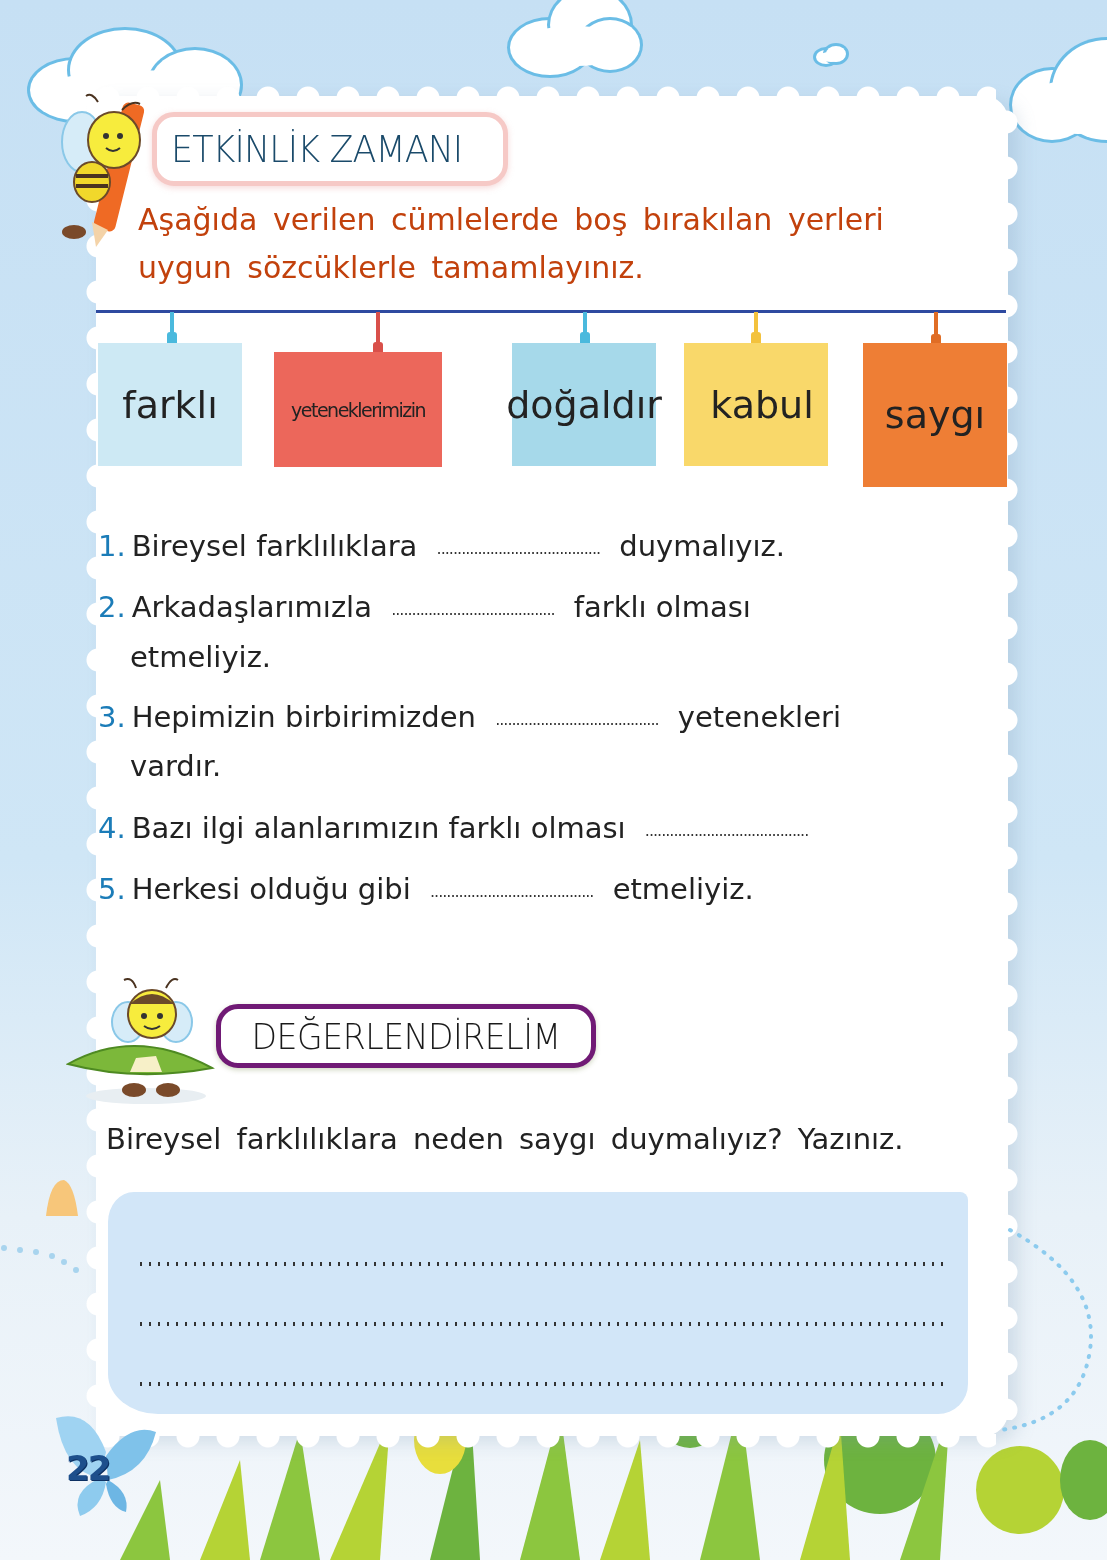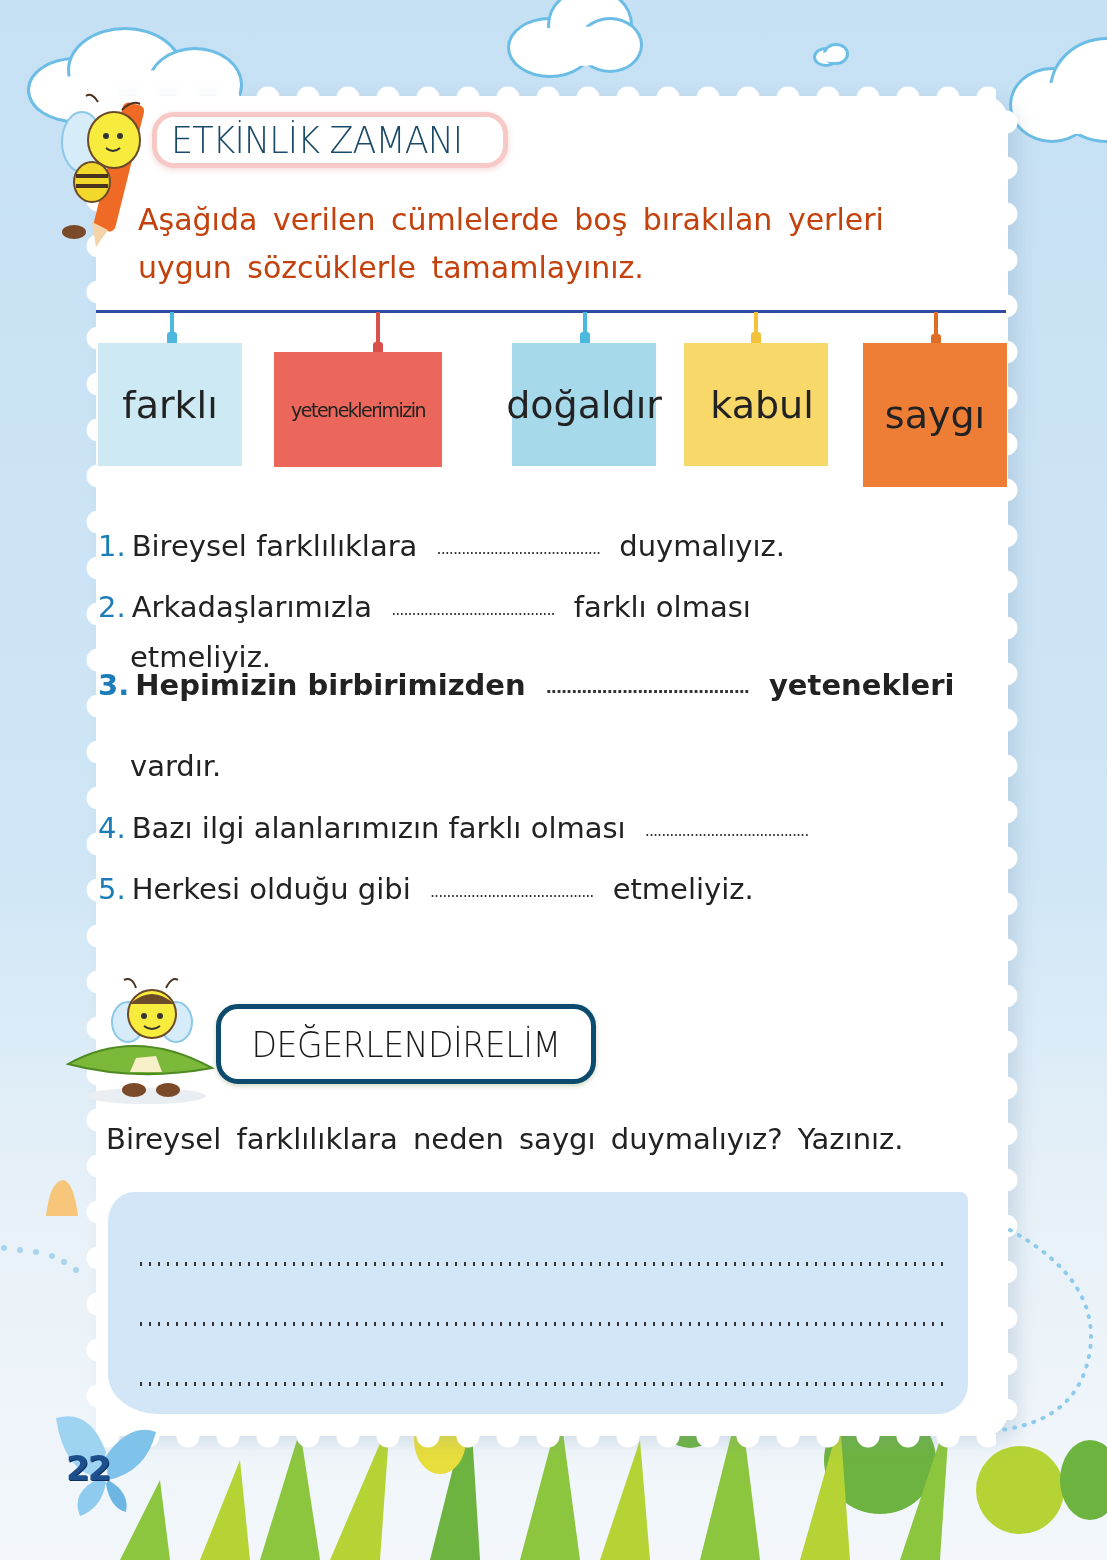--- a/index.html
+++ b/index.html
@@ -37,21 +37,21 @@
     background-size: 16px 46px; background-repeat: repeat-y;
   }
   .scallop-bottom {
     position: absolute; left: 96px; top: 1434px; width: 900px; height: 16px;
     background-image: radial-gradient(circle at 12px 2px, #fff 11px, transparent 12px);
     background-size: 40px 16px; background-repeat: repeat-x;
   }
 
   
   .pill-etkinlik {
-    position: absolute; left: 152px; top: 112px; width: 356px; height: 56px;
+    position: absolute; left: 152px; top: 112px; width: 356px; height: 74px;
     border: 5px solid #f6c9c6; border-radius: 22px; background: #fff;
     box-shadow: 0 2px 6px rgba(230,150,150,0.35);
     display: flex; align-items: center; padding-left: 14px;
   }
   .pill-etkinlik span {
     font-family: "DejaVu Sans", sans-serif; font-weight: 300;
     font-size: 38px; color: #1a4a6a; letter-spacing: -1px;
     transform: scaleX(0.92); transform-origin: left center; display: inline-block;
   }
 
@@ -75,22 +75,22 @@
 
   
   .q { position: absolute; left: 98px; font-size: 29px; line-height: 50px; color: #222; white-space: nowrap; }
   .q .num { color: #1b7cb8; margin-right: 6px; }
   .q .dots { letter-spacing: -1px; color: #333; font-size: 16px; vertical-align: 2px; }
   .q .word { margin-left: 10px; margin-right: 10px; }
   .q2 { position: absolute; left: 130px; font-size: 29px; line-height: 50px; color: #222; }
 
   
   .pill-deger {
-    position: absolute; left: 216px; top: 1004px; width: 380px; height: 80px;
-    border: 5px solid #0c4a6e; border-radius: 22px; background: #fff;
+    position: absolute; left: 216px; top: 1004px; width: 380px; height: 64px;
+    border: 5px solid #701a75; border-radius: 22px; background: #fff;
     display: flex; align-items: center; justify-content: center;
     box-shadow: 0 2px 5px rgba(100,120,50,0.3);
   }
   .pill-deger span { font-size: 36px; color: #1a1a1a; font-weight: 300; letter-spacing: -0.5px; transform: scaleX(0.92); display: inline-block; }
   .eval-question { position: absolute; left: 106px; top: 1122px; font-size: 29px; color: #222; word-spacing: 6px; white-space: nowrap; }
 
   .answer-box {
     position: absolute; left: 108px; top: 1192px; width: 860px; height: 222px;
     background: #d2e6f8; border-radius: 26px 8px 30px 50px / 30px 8px 30px 40px;
   }
@@ -213,21 +213,21 @@
   <span>duymalıyız.</span>
 </div>
 
 <div class="q" style="top:582px;">
   <span class="num">2.</span><span>Arkadaşlarımızla</span>
   <span class="word dots">........................................</span>
   <span>farklı olması</span>
 </div>
 <div class="q2" style="top:632px;">etmeliyiz.</div>
 
-<div class="q" style="top:660px;font-weight:bold;">
+<div class="q" style="top:692px;">
   <span class="num">3.</span><span>Hepimizin birbirimizden</span>
   <span class="word dots">........................................</span>
   <span>yetenekleri</span>
 </div>
 <div class="q2" style="top:741px;">vardır.</div>
 
 <div class="q" style="top:803px;">
   <span class="num">4.</span><span>Bazı ilgi alanlarımızın farklı olması</span>
   <span class="word dots">........................................</span>
 </div>

